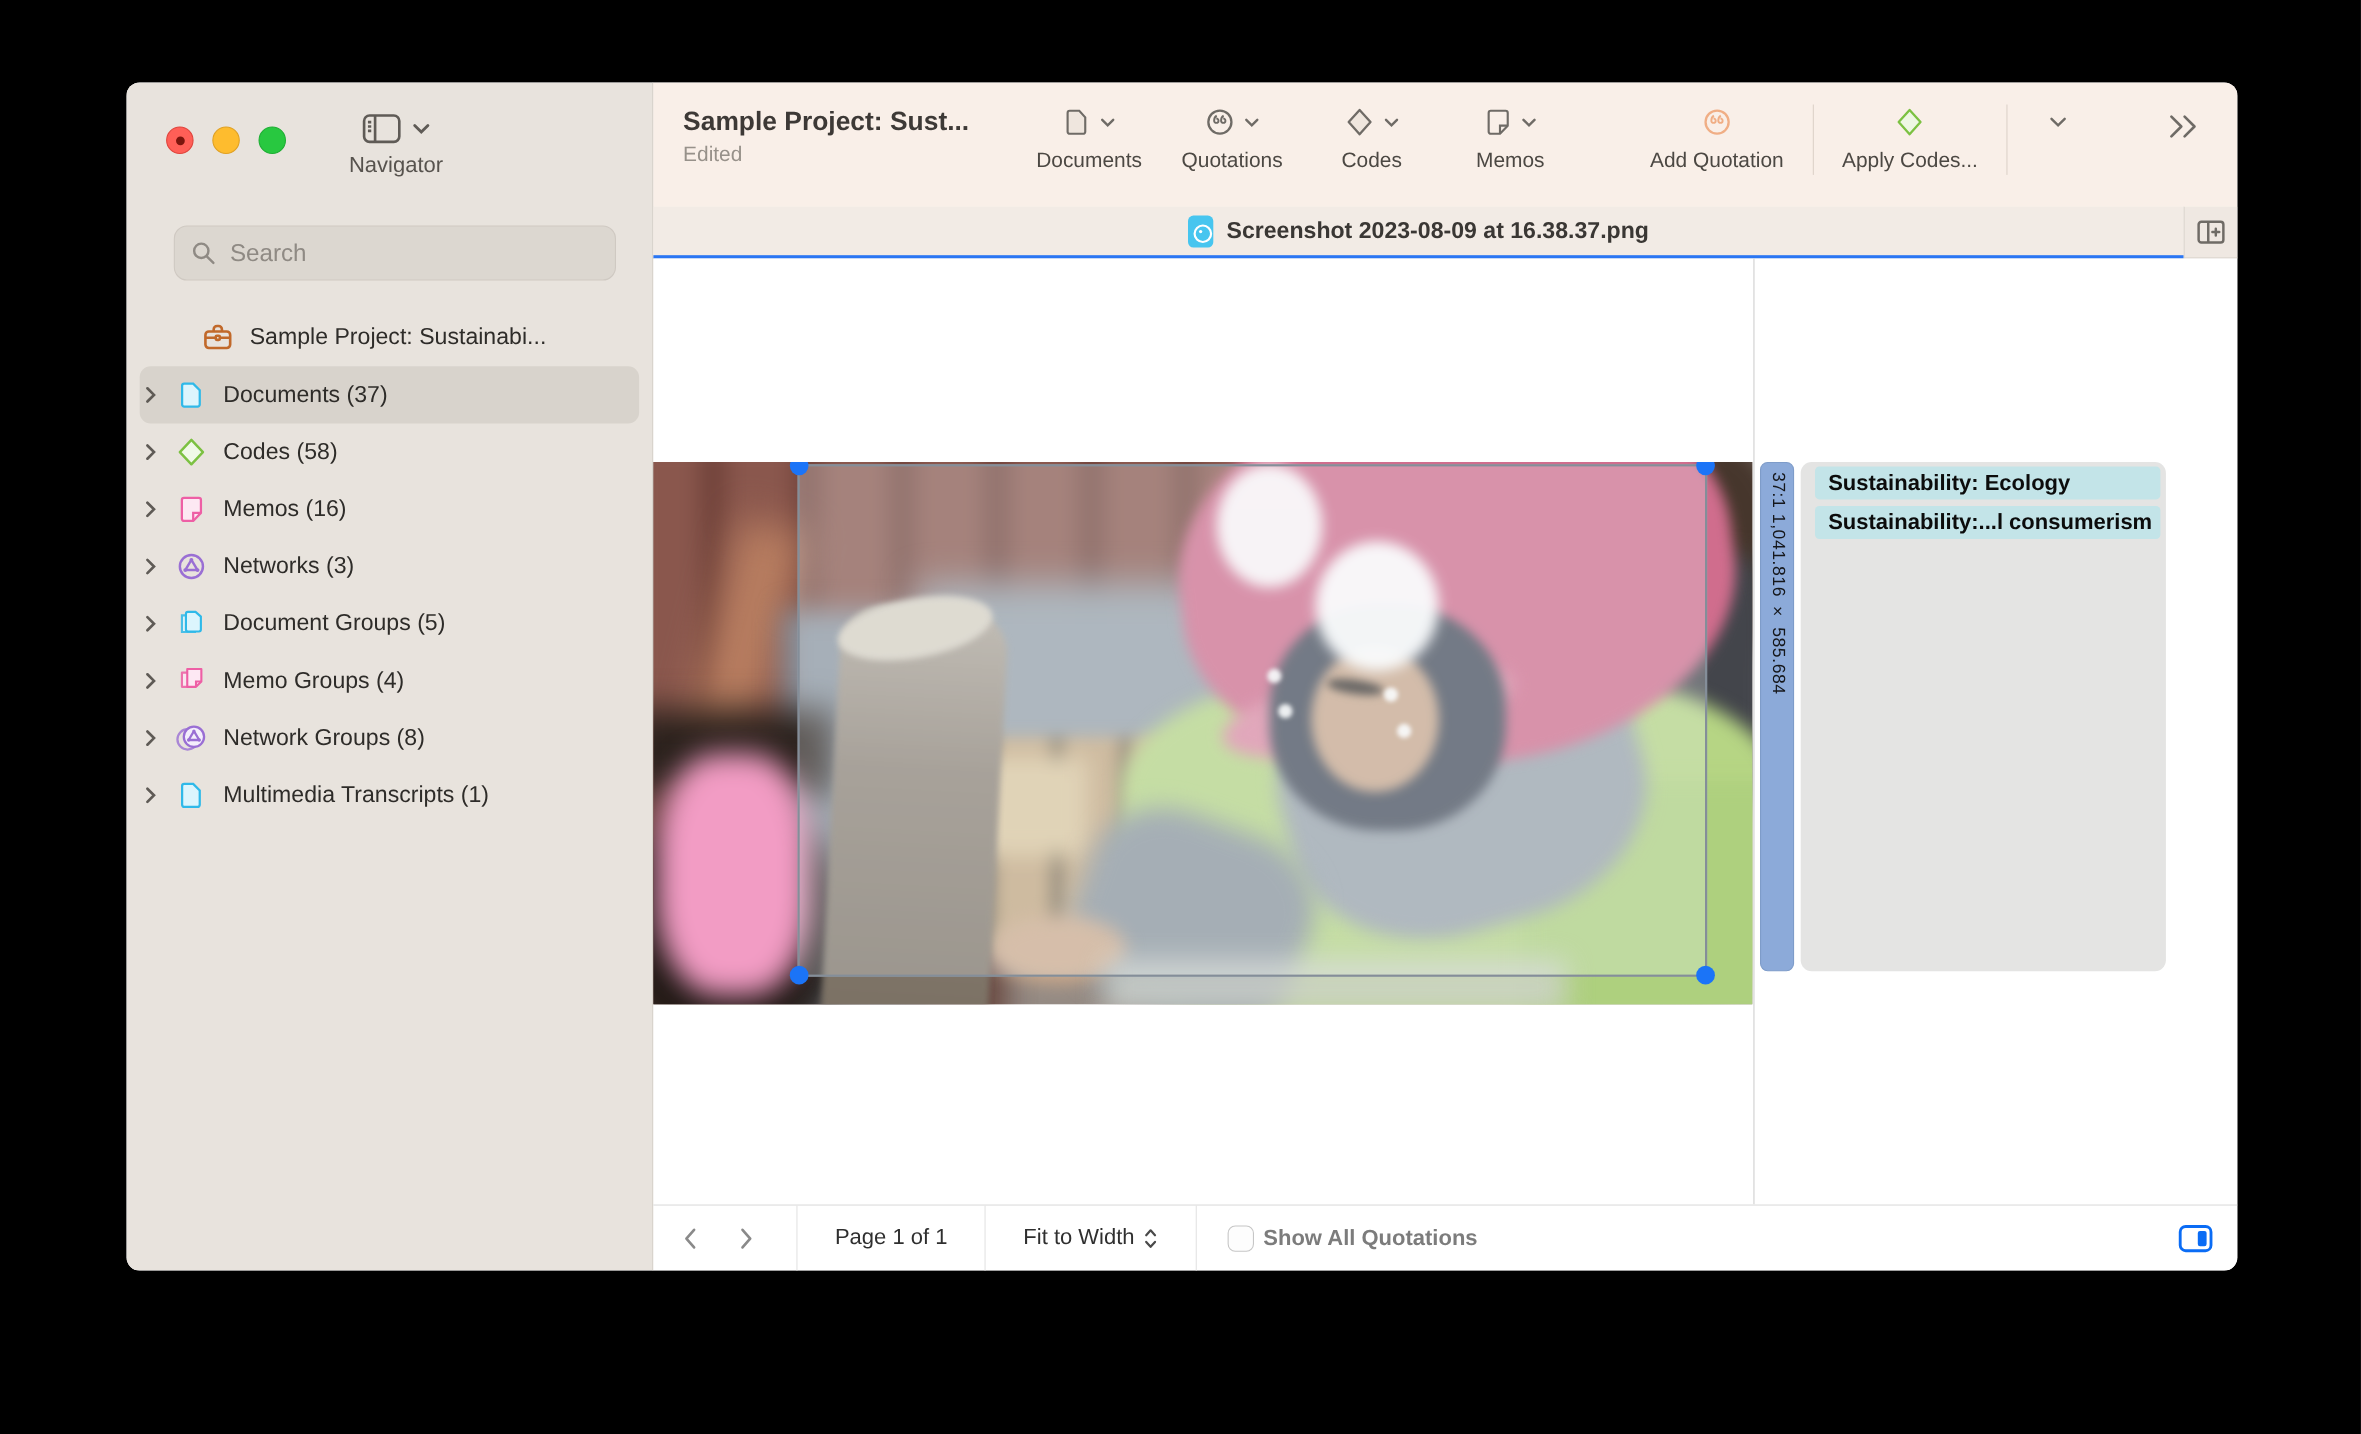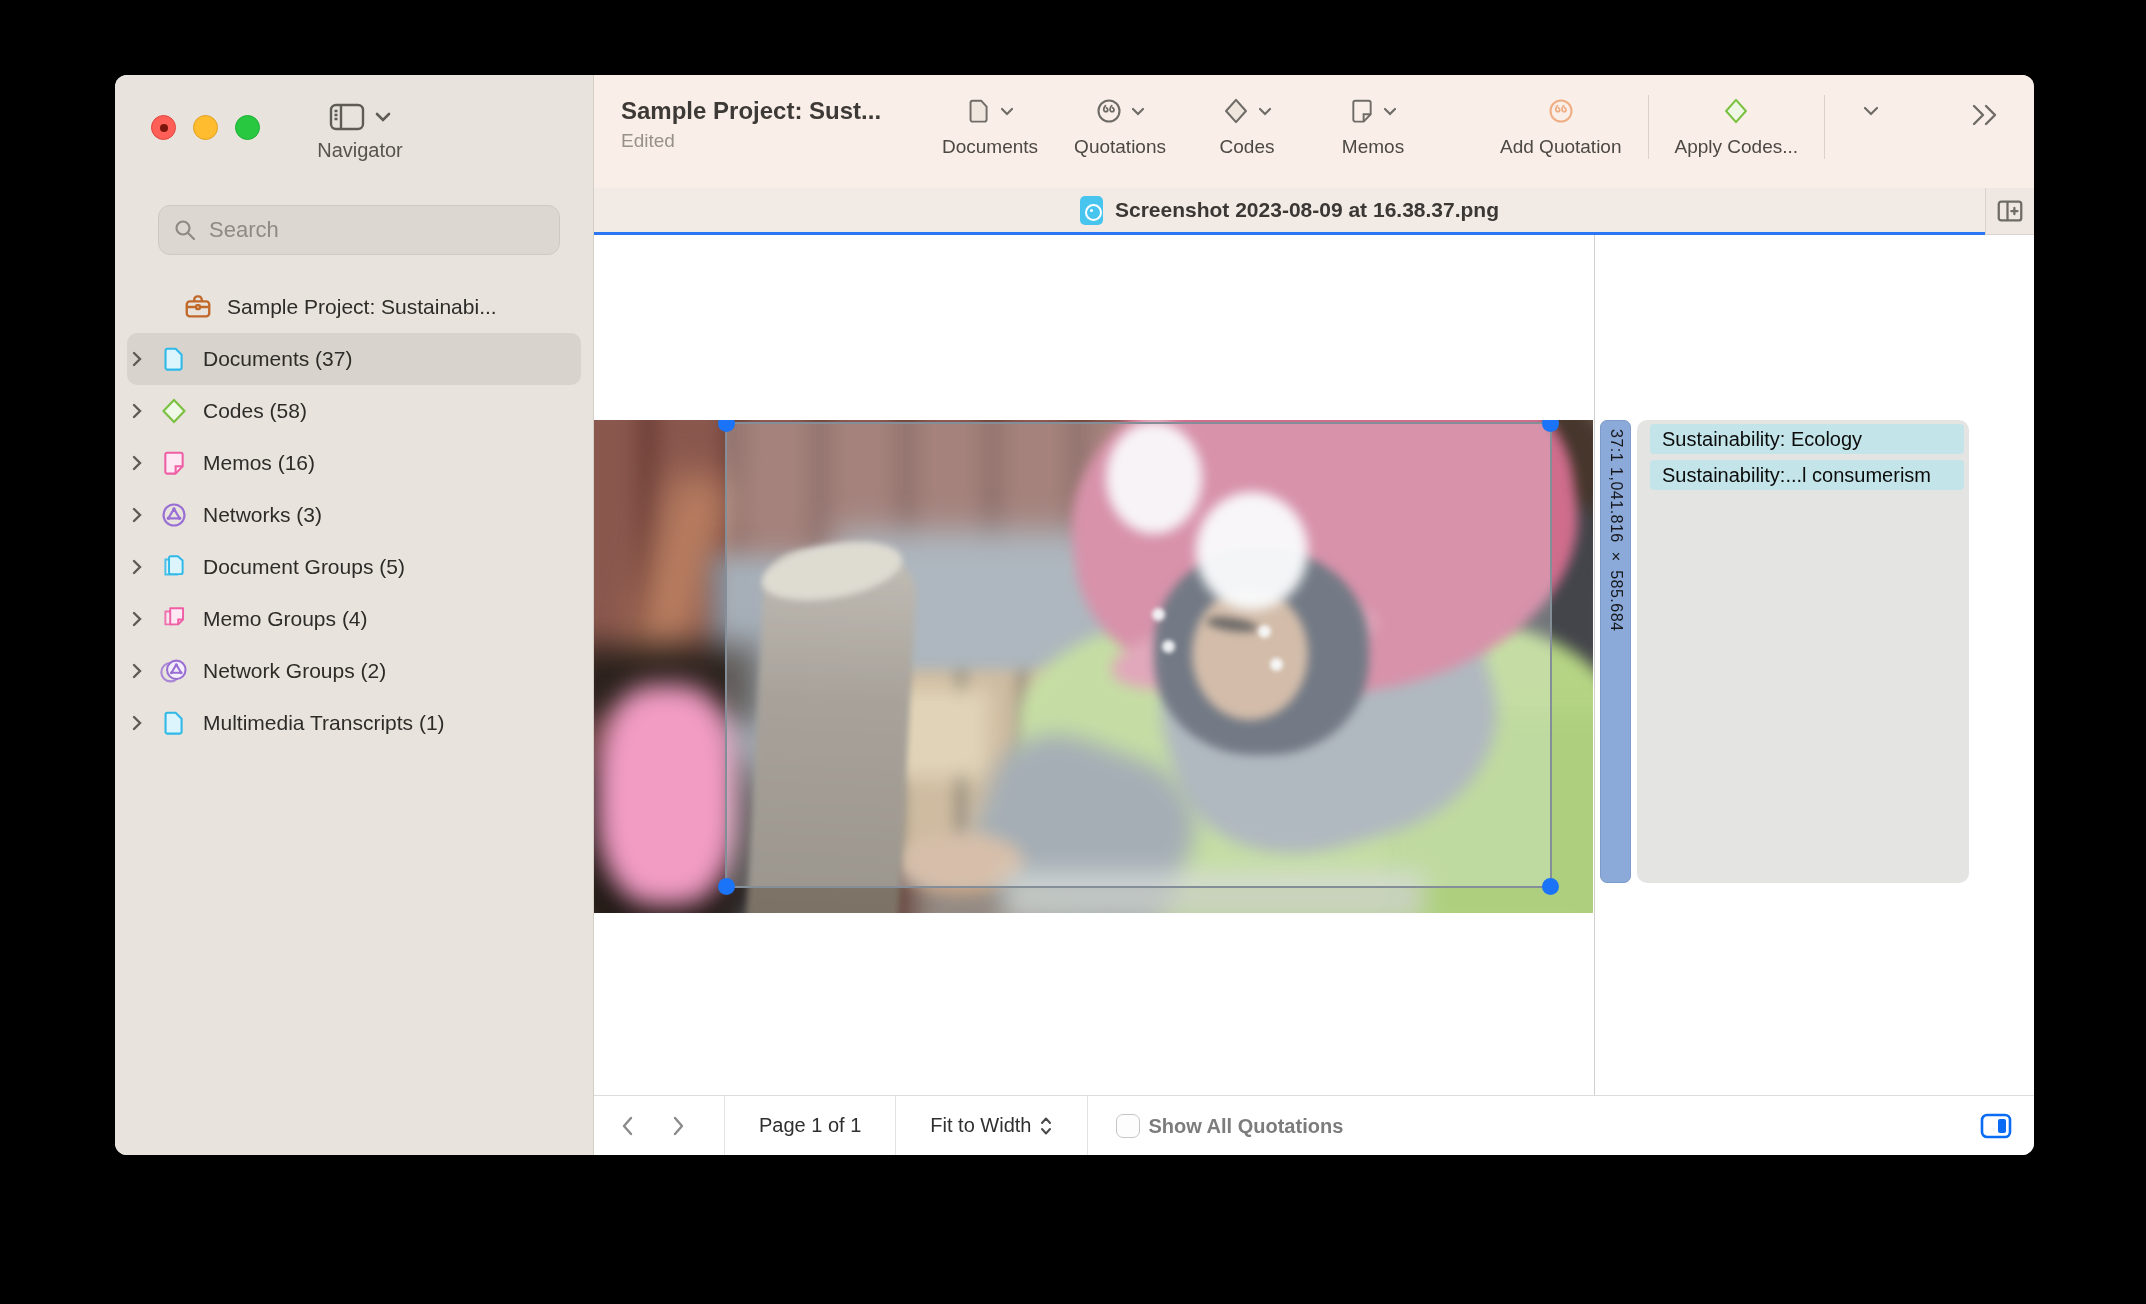--- a/index.html
+++ b/index.html
@@ -102,21 +102,21 @@
     border:2px solid #848e99;background:rgba(238,243,248,.28);}
   .handle{position:absolute;width:17px;height:17px;border-radius:50%;background:#1b74f7;}
   .h-tl{left:-9px;top:-9px;} .h-tr{right:-9px;top:-9px;} .h-bl{left:-9px;bottom:-9px;} .h-br{right:-9px;bottom:-9px;}
 
   
   .quote-bar{position:absolute;left:1006px;top:185px;width:31px;height:463px;background:#8caad9;
     border:1px solid #7e9cc9;border-radius:7px;display:flex;justify-content:center;}
   .quote-bar span{writing-mode:vertical-rl;text-orientation:mixed;font-size:16px;color:#15171b;padding-top:8px;letter-spacing:.5px;}
   .codes-panel{position:absolute;left:1043px;top:185px;width:332px;height:463px;background:#e4e4e3;border-radius:10px;padding:4px 5px;}
   .chip{position:relative;height:30px;margin:0 0 6px 8px;background:#c3e4e8;border-radius:4px;
-    display:flex;align-items:center;padding:0 8px 0 12px;font-size:20px;color:#0c0c0c;white-space:nowrap;overflow:hidden;}
+    display:flex;align-items:center;padding:0 8px 0 12px;font-size:20px;color:#0c0c0c;white-space:nowrap;overflow:hidden;font-weight:bold;}
   .chip::before{content:"";position:absolute;left:-8px;top:1px;bottom:1px;width:6px;background:#9fcdd3;border-radius:3px;}
 
   
   .bottombar{position:absolute;left:479px;top:1020px;width:1440px;height:60px;background:#fff;
     border-top:1px solid #dcdcdc;display:flex;align-items:center;}
   .bb-chevs{display:flex;align-items:center;gap:34px;padding:0 38px 0 26px;}
   .bb-sep{width:1px;height:60px;background:#e3e3e3;}
   .bb-cell{padding:0 34px;font-size:20px;color:#2f2f2f;display:flex;align-items:center;gap:8px;white-space:nowrap;}
   .bb-check{display:flex;align-items:flex-end;gap:8px;padding:0 28px;font-weight:bold;}
   .checkbox{width:24px;height:24px;border:1.5px solid #c6c6c6;border-radius:7px;background:#fdfdfd;}
@@ -284,21 +284,21 @@
           <span class="tic">
             <svg width="30" height="30" viewBox="0 0 26 26" fill="none" stroke="#9a6fd4" stroke-width="1.8">
               <circle cx="10" cy="14" r="8" opacity=".8"></circle>
               <circle cx="15" cy="12" r="8" fill="#f4eefc"></circle>
               <path d="M15 7.5l4.2 7h-8.4z" stroke-linejoin="round"></path>
               <circle cx="15" cy="7.5" r="1.3" fill="#9a6fd4" stroke="none"></circle>
               <circle cx="10.8" cy="14.5" r="1.3" fill="#9a6fd4" stroke="none"></circle>
               <circle cx="19.2" cy="14.5" r="1.3" fill="#9a6fd4" stroke="none"></circle>
             </svg>
           </span>
-          <span class="tlabel">Network Groups (2)</span>
+          <span class="tlabel">Network Groups (8)</span>
         </div>
 
         <div class="trow">
           <span class="chev">
             <svg width="12" height="18" viewBox="0 0 12 18" fill="none" stroke="#5f5b56" stroke-width="2.4" stroke-linecap="round">
                 <path d="M3 3l6 6-6 6"></path>
               </svg>
           </span>
           <span class="tic">
             <svg width="26" height="28" viewBox="0 0 24 24" fill="#dcf5fd" stroke="#2fb9e9" stroke-width="1.9">

